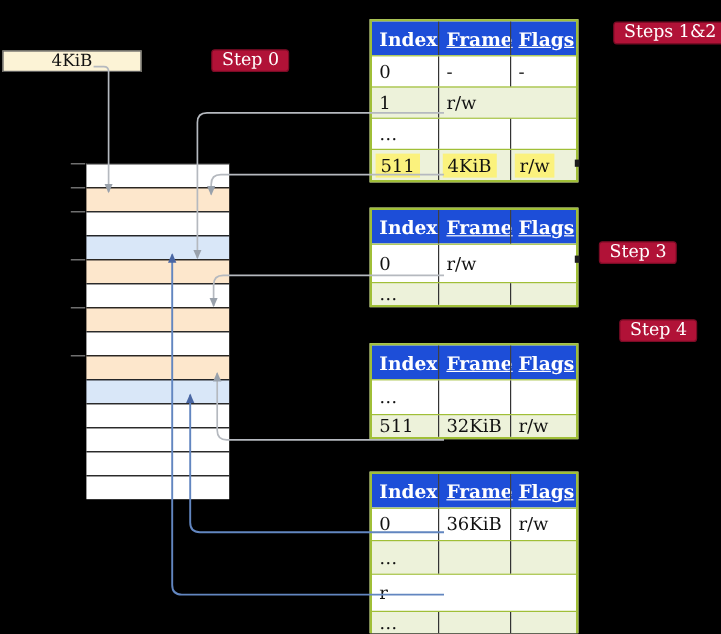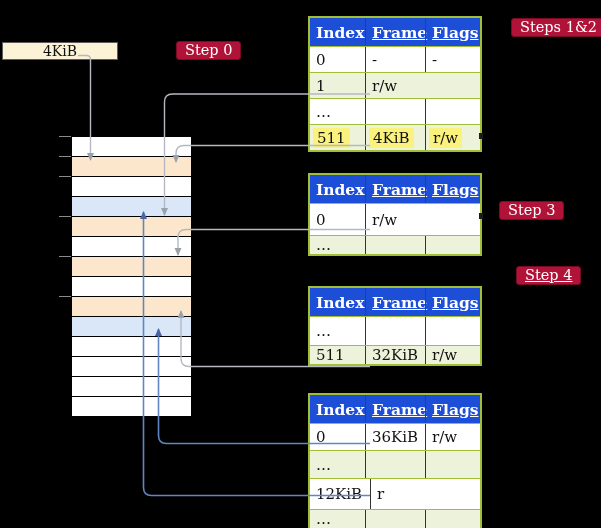--- a/index.html
+++ b/index.html
@@ -44,21 +44,21 @@
 </head>
 <body>
 
 <div id="stage">
 
   <div id="kbox">4KiB</div>
 
   <div class="badge" style="left:176px;top:41px;">Step 0</div>
   <div class="badge" style="left:511px;top:18px;">Steps 1&amp;2</div>
   <div class="badge" style="left:499px;top:157px;margin-top:44px;">Step 3</div>
-  <div class="badge" style="left:516px;top:266px;text-decoration:underline;">Step 4</div>
+  <div class="badge" style="left:516px;top:266px;">Step 4</div>
 
   <div id="memcol">
       <div class="mrow white"></div>
       <div class="mrow orange"></div>
       <div class="mrow white"></div>
       <div class="mrow blue"></div>
       <div class="mrow orange"></div>
       <div class="mrow white"></div>
       <div class="mrow orange"></div>
       <div class="mrow white"></div>
@@ -204,23 +204,20 @@
           <span class="txt">…</span>
         </div>
       <div class="cell c-frame">
           <span class="txt"></span>
         </div>
       <div class="cell c-flags">
           <span class="txt"></span>
         </div>
     </div>
     <div class="row">
-      <div class="cell c-frame">
-          <span class="txt">12KiB</span>
-        </div>
       <div class="cell c-flags">
           <span class="txt">r</span>
         </div>
     </div>
     <div class="row alt">
       <div class="cell c-index">
           <span class="txt">…</span>
         </div>
       <div class="cell c-frame">
           <span class="txt"></span>

